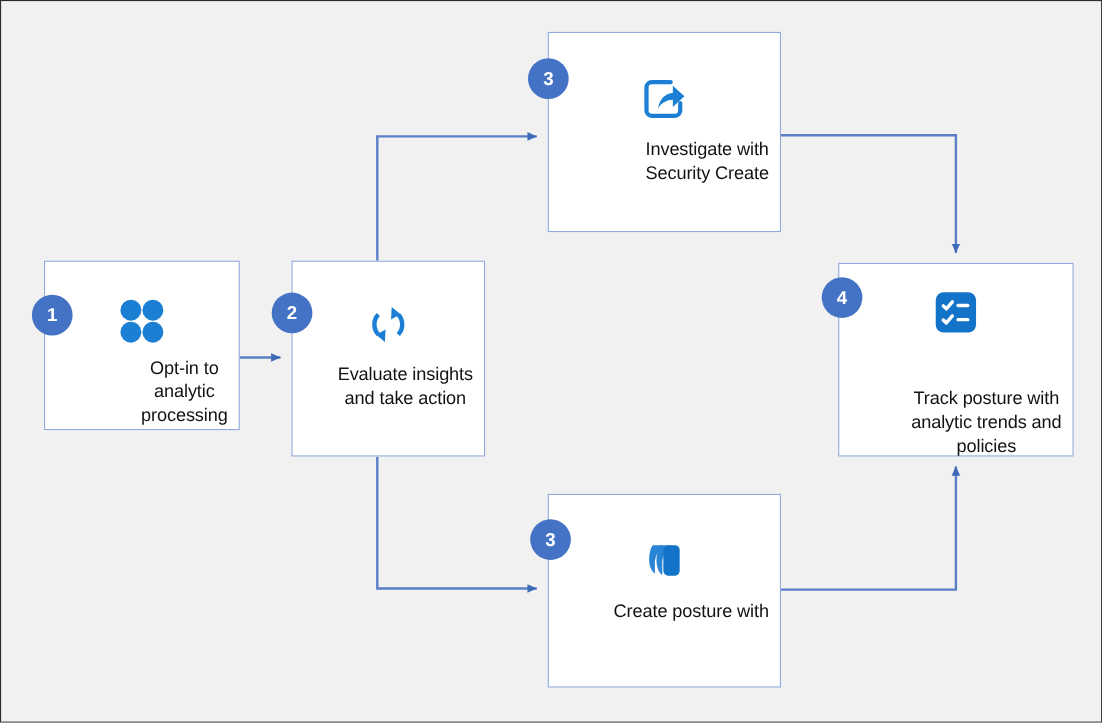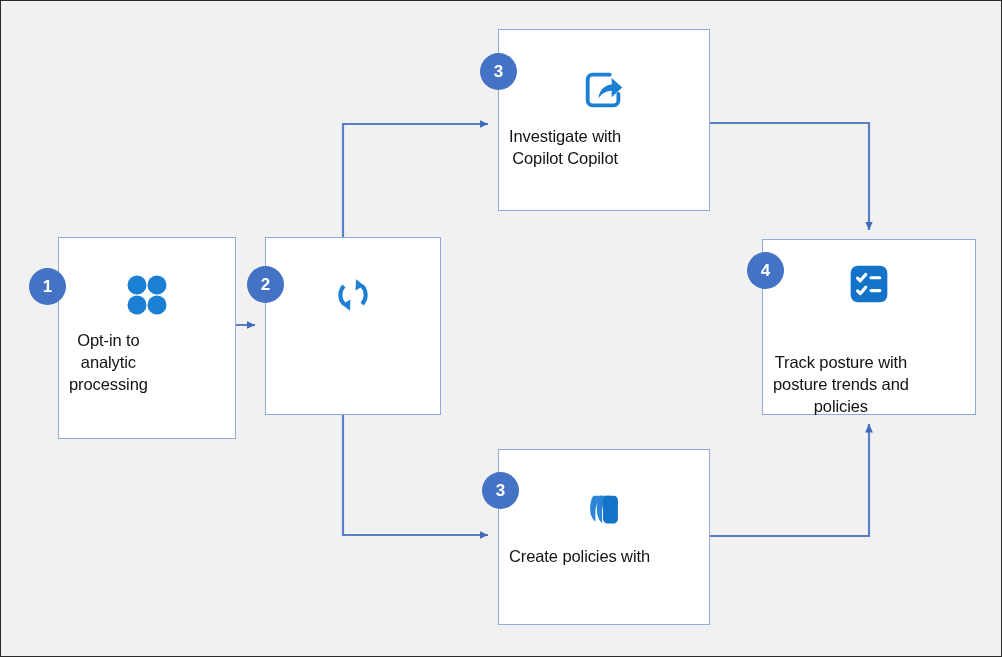--- a/index.html
+++ b/index.html
@@ -28,21 +28,21 @@
     height: 657px;
     pointer-events: none;
   }
   .node {
     position: absolute;
     box-sizing: border-box;
     background: #ffffff;
     border: 1.5px solid #8faadc;
     display: flex;
     flex-direction: column;
-    align-items: flex-start;
+    align-items: flex-end;
     justify-content: flex-start;
   }
   .node-icon {
     display: flex;
     align-items: center;
     justify-content: center;
     width: 100%;
   }
   .node-label {
     text-align: center;
@@ -63,21 +63,21 @@
     display: flex;
     align-items: center;
     justify-content: center;
     font-size: 17px;
     font-weight: 600;
     font-family: "Liberation Sans", sans-serif;
     z-index: 5;
   }
 
   
-  #node-optin      { left: 57px;  top: 236px; width: 178px; height: 202px; }
+  #node-optin      { left: 39px;  top: 236px; width: 178px; height: 154px; }
   #node-evaluate   { left: 264px; top: 236px; width: 176px; height: 178px; }
   #node-investigate{ left: 497px; top: 28px;  width: 212px; height: 182px; }
   #node-policies   { left: 497px; top: 448px; width: 212px; height: 176px; }
   #node-track      { left: 761px; top: 238px; width: 214px; height: 176px; gap: 46px; }
 
   #node-optin .node-icon       { height: 70px; padding-top: 22px; }
   #node-evaluate .node-icon    { height: 70px; padding-top: 22px; }
   #node-investigate .node-icon { height: 72px; padding-top: 24px; }
   #node-policies .node-icon    { height: 72px; padding-top: 24px; }
   #node-track .node-icon       { height: 70px; padding-top: 22px; }
@@ -139,64 +139,66 @@
       <svg width="46" height="46" viewBox="0 0 48 48" xmlns="http://www.w3.org/2000/svg">
         <g fill="none" stroke="#1b7fd4" stroke-width="4.2" stroke-linecap="butt">
           <path d="M33.5,14.5 A14,14 0 0 1 33.5,33.5"></path>
           <path d="M14.5,33.5 A14,14 0 0 1 14.5,14.5"></path>
         </g>
         <path d="M27.2,7.5 L35.5,14.2 L26.6,19.2 Z" fill="#1b7fd4"></path>
         <path d="M20.8,40.5 L12.5,33.8 L21.4,28.8 Z" fill="#1b7fd4"></path>
       </svg>
     </div>
     <div class="node-label">
+      <div>Evaluate insights</div>
+      <div>and take action</div>
     </div>
   </div>
   <div class="badge" id="badge-2">2</div>
 
   <div class="node" id="node-investigate">
     <div class="node-icon">
       <svg width="46" height="46" viewBox="0 0 48 48" xmlns="http://www.w3.org/2000/svg">
         <path d="M30,8 H12 A5,5 0 0 0 7,13 V35 A5,5 0 0 0 12,40 H34 A5,5 0 0 0 39,35 V28" fill="none" stroke="#1b7fd4" stroke-width="4" stroke-linecap="round"></path>
         <path d="M18,33 C19.5,22.5 26,18.5 32,18.2 L32,11.5 L43,21.5 L32,31.5 L32,24.8
                  C26.5,25.0 21.5,27.4 18,33 Z" fill="#1b7fd4"></path>
       </svg>
     </div>
     <div class="node-label">
       <div>Investigate with</div>
-      <div>Copilot Copilot</div>
+      <div>Security Create</div>
     </div>
   </div>
   <div class="badge" id="badge-3a">3</div>
 
   <div class="node" id="node-policies">
     <div class="node-icon">
       <svg width="46" height="46" viewBox="0 0 48 48" xmlns="http://www.w3.org/2000/svg">
         <path d="M13,9 L23,9 C19,12 16,18 15,24 L15,36 C11,33 9,27 9.6,20 C10.1,14.5 11.2,11 13,9 Z" fill="#2b85d6"></path>
         <path d="M20,9 L30,9 C26,12 23,18 22,24 L22,37.5 C18,34.5 16,28 16.6,20.5 C17.1,15 18.2,11 20,9 Z" fill="#2b85d6"></path>
         <path d="M28,9 L34,9 C36.5,9 38.5,11 38.5,13.5 L38.5,33 C38.5,35.8 36.3,38 33.5,38 L28,38 C25.2,38 23,35.8 23,33 L23,14 C23,11.2 25.2,9 28,9 Z" fill="#1273c9"></path>
       </svg>
     </div>
     <div class="node-label">
-      <div>Create policies with</div>
+      <div>Create posture with</div>
     </div>
   </div>
   <div class="badge" id="badge-3b">3</div>
 
   <div class="node" id="node-track">
     <div class="node-icon">
       <svg width="44" height="44" viewBox="0 0 48 48" xmlns="http://www.w3.org/2000/svg">
         <rect x="4" y="4" width="40" height="40" rx="8" ry="8" fill="#1273c9"></rect>
         <path d="M11.5,17.5 L14.5,20.5 L20.5,13.5" fill="none" stroke="#ffffff" stroke-width="3.4" stroke-linecap="round" stroke-linejoin="round"></path>
         <path d="M11.5,31.5 L14.5,34.5 L20.5,27.5" fill="none" stroke="#ffffff" stroke-width="3.4" stroke-linecap="round" stroke-linejoin="round"></path>
         <rect x="24.5" y="15.5" width="13" height="3.4" rx="1.7" fill="#ffffff"></rect>
         <rect x="24.5" y="29.5" width="13" height="3.4" rx="1.7" fill="#ffffff"></rect>
       </svg>
     </div>
     <div class="node-label">
       <div>Track posture with</div>
-      <div>posture trends and</div>
+      <div>analytic trends and</div>
       <div>policies</div>
     </div>
   </div>
   <div class="badge" id="badge-4">4</div>
 
 </div>
 
 </body></html>

